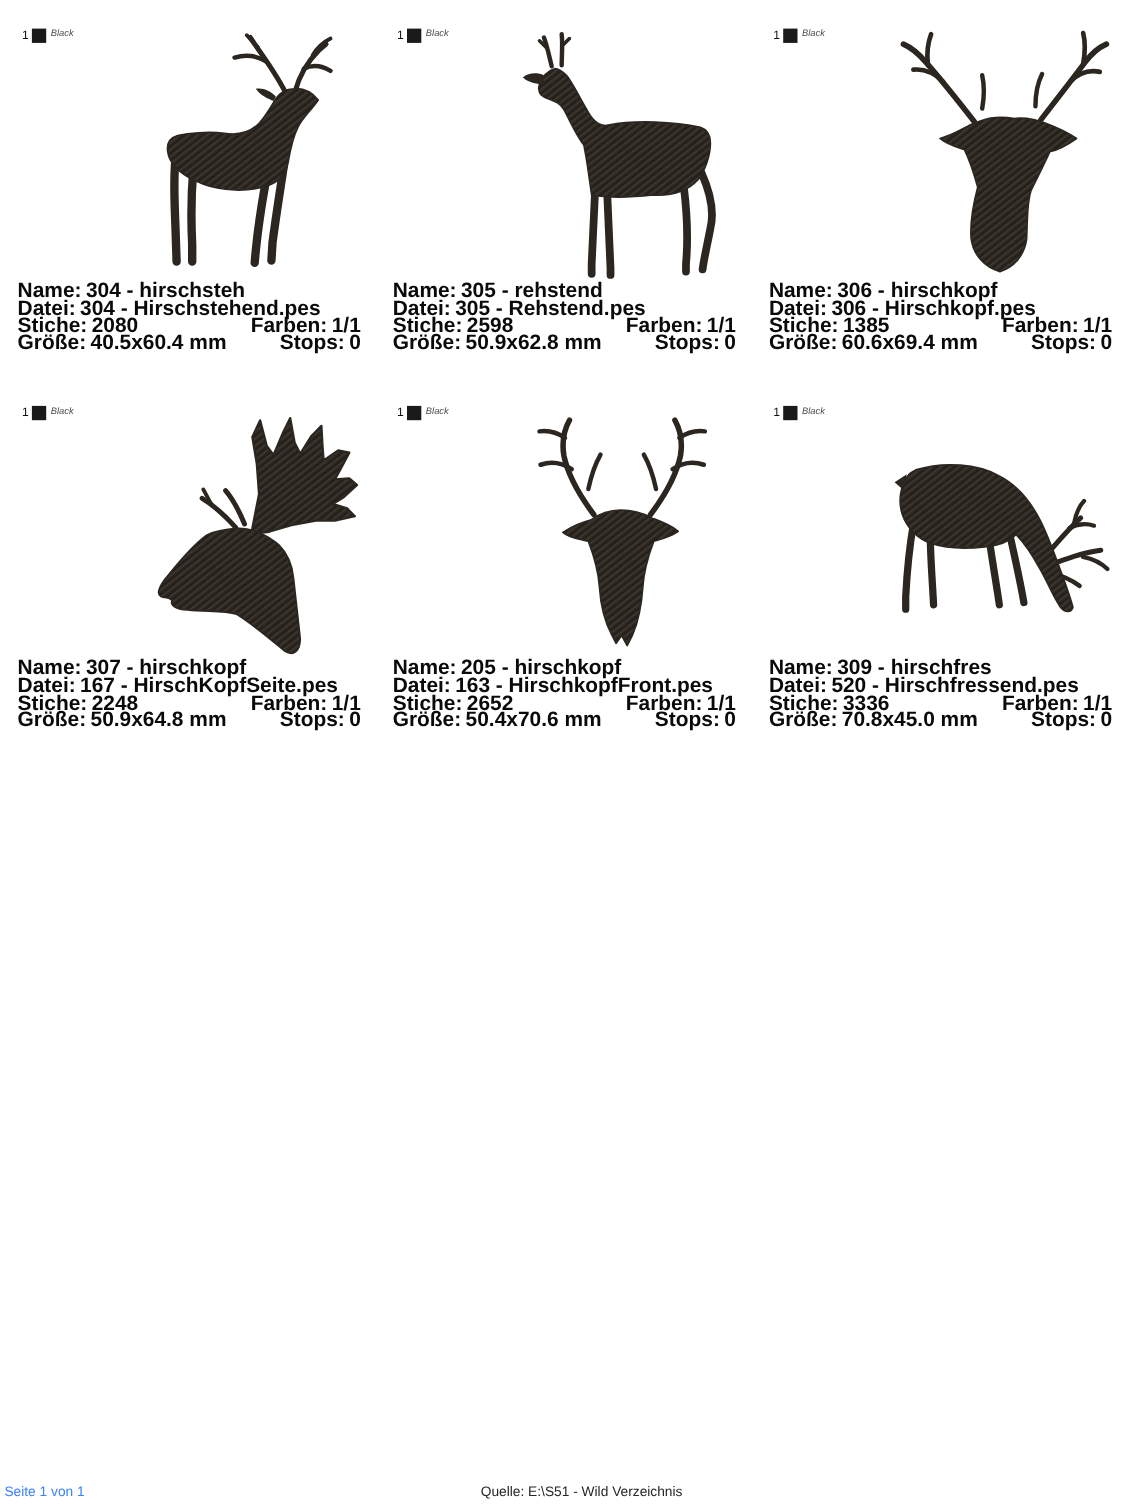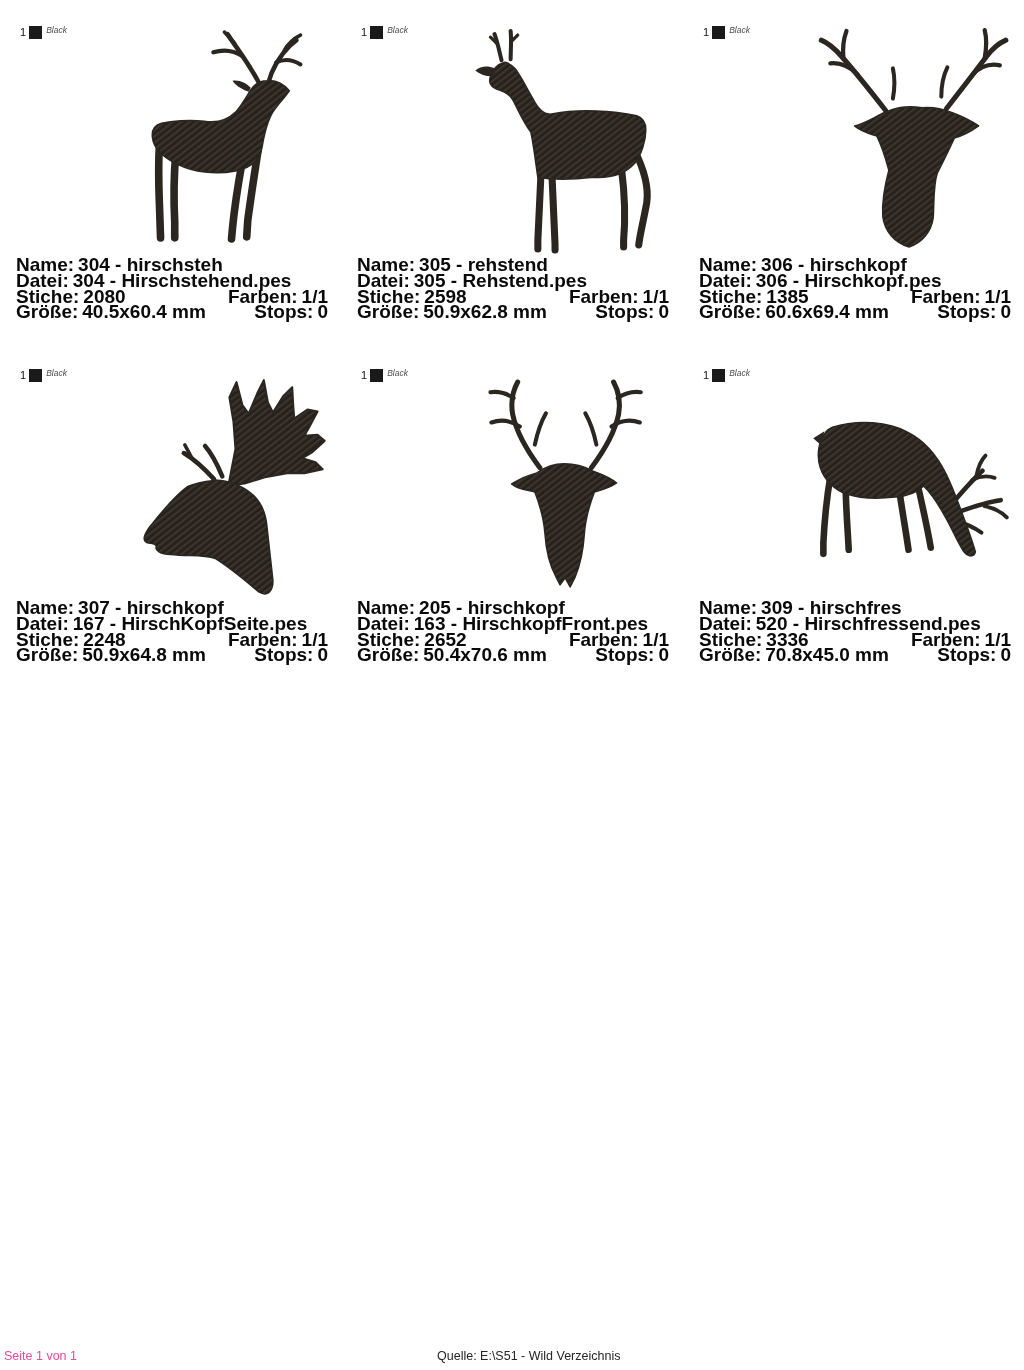--- a/index.html
+++ b/index.html
@@ -22,21 +22,21 @@
   .art306{left:112px;top:26px;width:222px;height:230px;}
   .art307{left:128px;top:30px;width:220px;height:228px;}
   .art308{left:105px;top:33px;width:212px;height:220px;}
   .art309{left:116px;top:70px;width:220px;height:152px;}
 
   .meta{position:absolute;left:16px;top:257px;width:312px;font-size:19px;font-weight:bold;color:#0a0a0a;line-height:15.8px;}
   .ml{white-space:nowrap;}
   .ml .lab{margin-right:4px;}
   .mrow{display:flex;justify-content:space-between;}
 
-  .footer-left{position:absolute;left:4px;top:1349px;font-size:12.5px;color:#ec4899;}
+  .footer-left{position:absolute;left:4px;top:1349px;font-size:12.5px;color:#3b82f6;}
   .footer-source{position:absolute;left:415px;top:1349px;font-size:12.5px;color:#262626;margin-left:22px;}
 </style>
 </head>
 <body>
 
 <svg width="0" height="0" style="position:absolute" aria-hidden="true">
   <defs>
     <pattern id="stitch" width="8" height="5" patternUnits="userSpaceOnUse" patternTransform="rotate(-38)">
       <rect width="8" height="5" fill="#2b2620"></rect>
       <path d="M0,2.5 H8" stroke="#3f3830" stroke-width="1.4"></path>

